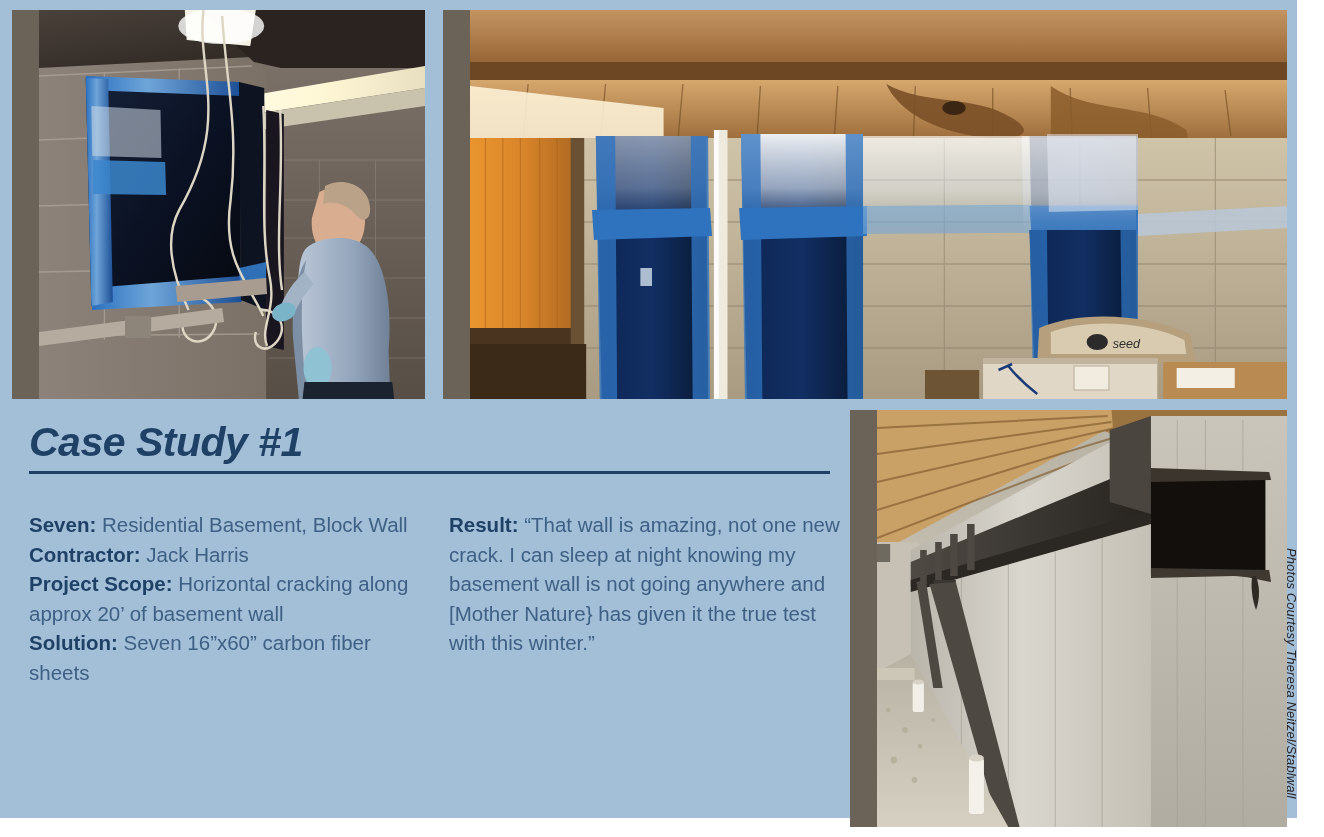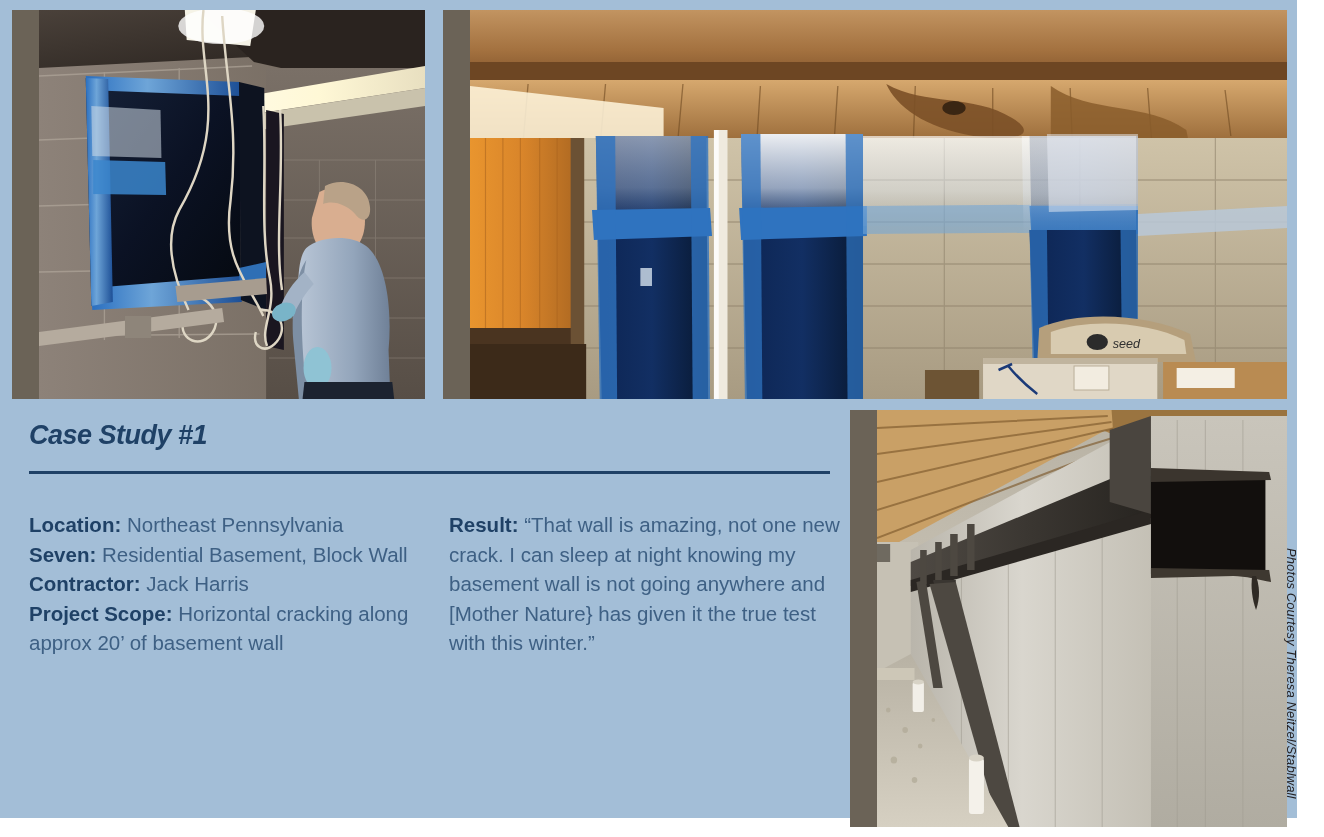--- a/index.html
+++ b/index.html
@@ -37,21 +37,21 @@
 
   
   #caseblock {
     position: absolute;
     left: 0; top: 410px;
     width: 850px; height: 408px;
   }
   #page-title {
     position: absolute;
     left: 29px; top: 12px;
-    font-size: 27px;
+    font-size: 41px;
     font-weight: bold;
     font-style: italic;
     letter-spacing: -0.5px;
     color: #1f4166;
     line-height: 1;
     white-space: nowrap;
   }
   #title-rule {
     position: absolute;
     left: 29px; top: 61px;
@@ -390,31 +390,31 @@
     </svg>
   </div>
 
   <div id="caseblock">
 
     <div id="page-title">Case Study #1</div>
     <div id="title-rule"></div>
 
     <div class="col" id="col-left">
       <p class="field">
-        <b>Location:</b><span class="val"> Northeast Pennsylvania</span>
-      </p>
-      <p class="field">
         <b>Seven:</b><span class="val"> Residential Basement, Block Wall</span>
       </p>
       <p class="field">
         <b>Contractor:</b><span class="val"> Jack Harris</span>
       </p>
       <p class="field">
         <b>Project Scope:</b><span class="val"> Horizontal cracking along approx 20’ of basement wall</span>
       </p>
+      <p class="field">
+        <b>Solution:</b><span class="val"> Seven 16”x60” carbon fiber sheets</span>
+      </p>
     </div>
 
     <div class="col" id="col-right">
       <p class="field">
         <b>Result:</b><span class="val"> “That wall is amazing, not one new crack. I can sleep at night knowing my basement wall is not going anywhere and [Mother Nature} has given it the true test with this winter.”</span>
       </p>
     </div>
 
   </div>
 

